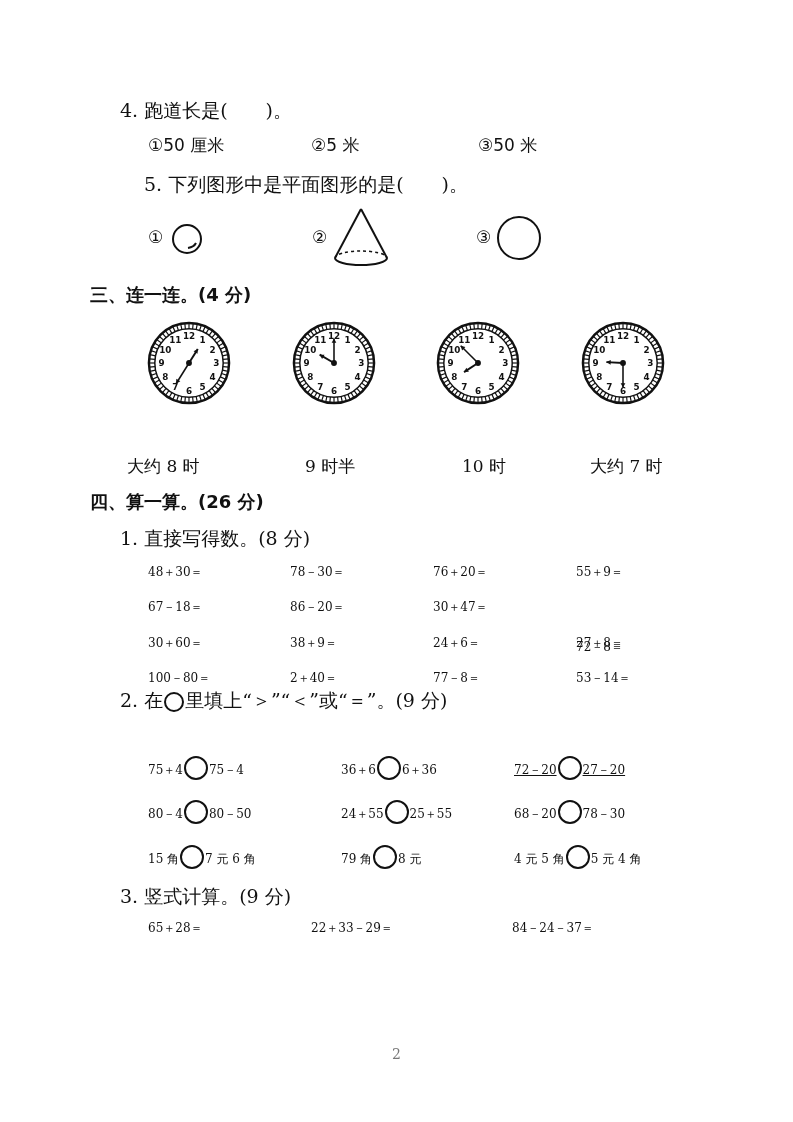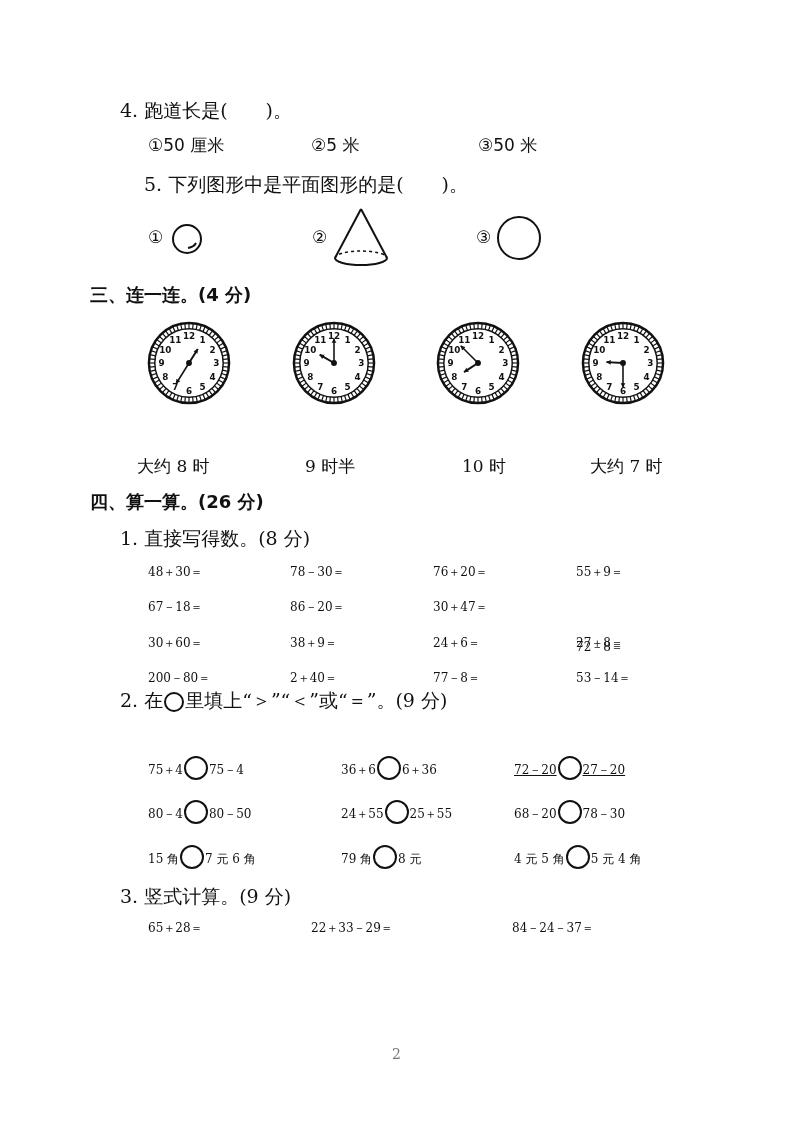--- a/index.html
+++ b/index.html
@@ -364,42 +364,42 @@
       <text x="30.0" y="23.3" font-size="9" font-weight="bold" text-anchor="middle" font-family="DejaVu Sans, sans-serif" fill="#111">11</text>
       <text x="44.0" y="19.5" font-size="9" font-weight="bold" text-anchor="middle" font-family="DejaVu Sans, sans-serif" fill="#111">12</text>
       <line x1="44" y1="44" x2="27.0" y2="43.1" stroke="#111" stroke-width="2"></line>
       <polygon points="27.0,43.1 31.5,40.9 31.3,45.7" fill="#111"></polygon>
       <line x1="44" y1="44" x2="44.0" y2="69.0" stroke="#111" stroke-width="1.6"></line>
       <polygon points="44.0,69.0 41.6,64.6 46.4,64.6" fill="#111"></polygon>
       <circle cx="44" cy="44" r="3" fill="#111"></circle>
     </svg>
   </div>
 
-<div class="abs lbl" style="left:137px;top:455px;">大约 8 时</div>
+<div class="abs lbl" style="left:127px;top:455px;">大约 8 时</div>
 <div class="abs lbl" style="left:305px;top:455px;">9 时半</div>
 <div class="abs lbl" style="left:462px;top:455px;">10 时</div>
 <div class="abs lbl" style="left:590px;top:455px;">大约 7 时</div>
 
 <div class="abs sec" style="left:90px;top:490px;">四、算一算。(26 分)</div>
 <div class="abs q" style="left:120px;top:526px;">1. 直接写得数。(8 分)</div>
 
 <div id="p1grid">
     <div class="abs calc" style="left: 148px; top: 564px;">48＋30＝</div>
     <div class="abs calc" style="left: 290px; top: 564px;">78－30＝</div>
     <div class="abs calc" style="left: 433px; top: 564px;">76＋20＝</div>
     <div class="abs calc" style="left: 576px; top: 564px;">55＋9＝</div>
     <div class="abs calc" style="left: 148px; top: 599px;">67－18＝</div>
     <div class="abs calc" style="left: 290px; top: 599px;">86－20＝</div>
     <div class="abs calc" style="left: 433px; top: 599px;">30＋47＝</div>
     <div class="abs calc" style="left: 576px; top: 599px; margin-top: 40px;">72－8＝</div>
     <div class="abs calc" style="left: 148px; top: 635px;">30＋60＝</div>
     <div class="abs calc" style="left: 290px; top: 635px;">38＋9＝</div>
     <div class="abs calc" style="left: 433px; top: 635px;">24＋6＝</div>
     <div class="abs calc" style="left: 576px; top: 635px;">27＋8＝</div>
-    <div class="abs calc" style="left: 148px; top: 670px;">200－80＝</div>
+    <div class="abs calc" style="left: 148px; top: 670px;">100－80＝</div>
     <div class="abs calc" style="left: 290px; top: 670px;">2＋40＝</div>
     <div class="abs calc" style="left: 433px; top: 670px;">77－8＝</div>
     <div class="abs calc" style="left: 576px; top: 670px;">53－14＝</div>
   </div>
 
 <div class="abs q" style="left:120px;top:688px;">
   <span>2. 在</span><span class="circ"></span><span>里填上“＞”“＜”或“＝”。(9 分)</span>
 </div>
 
 <div id="p2grid">

